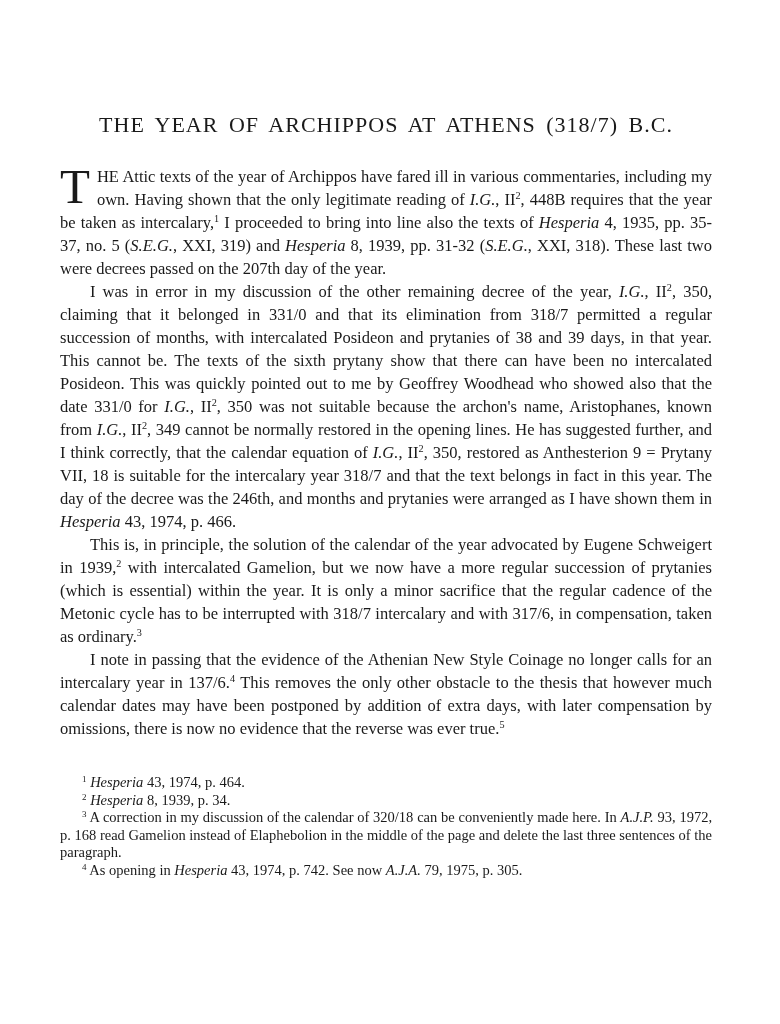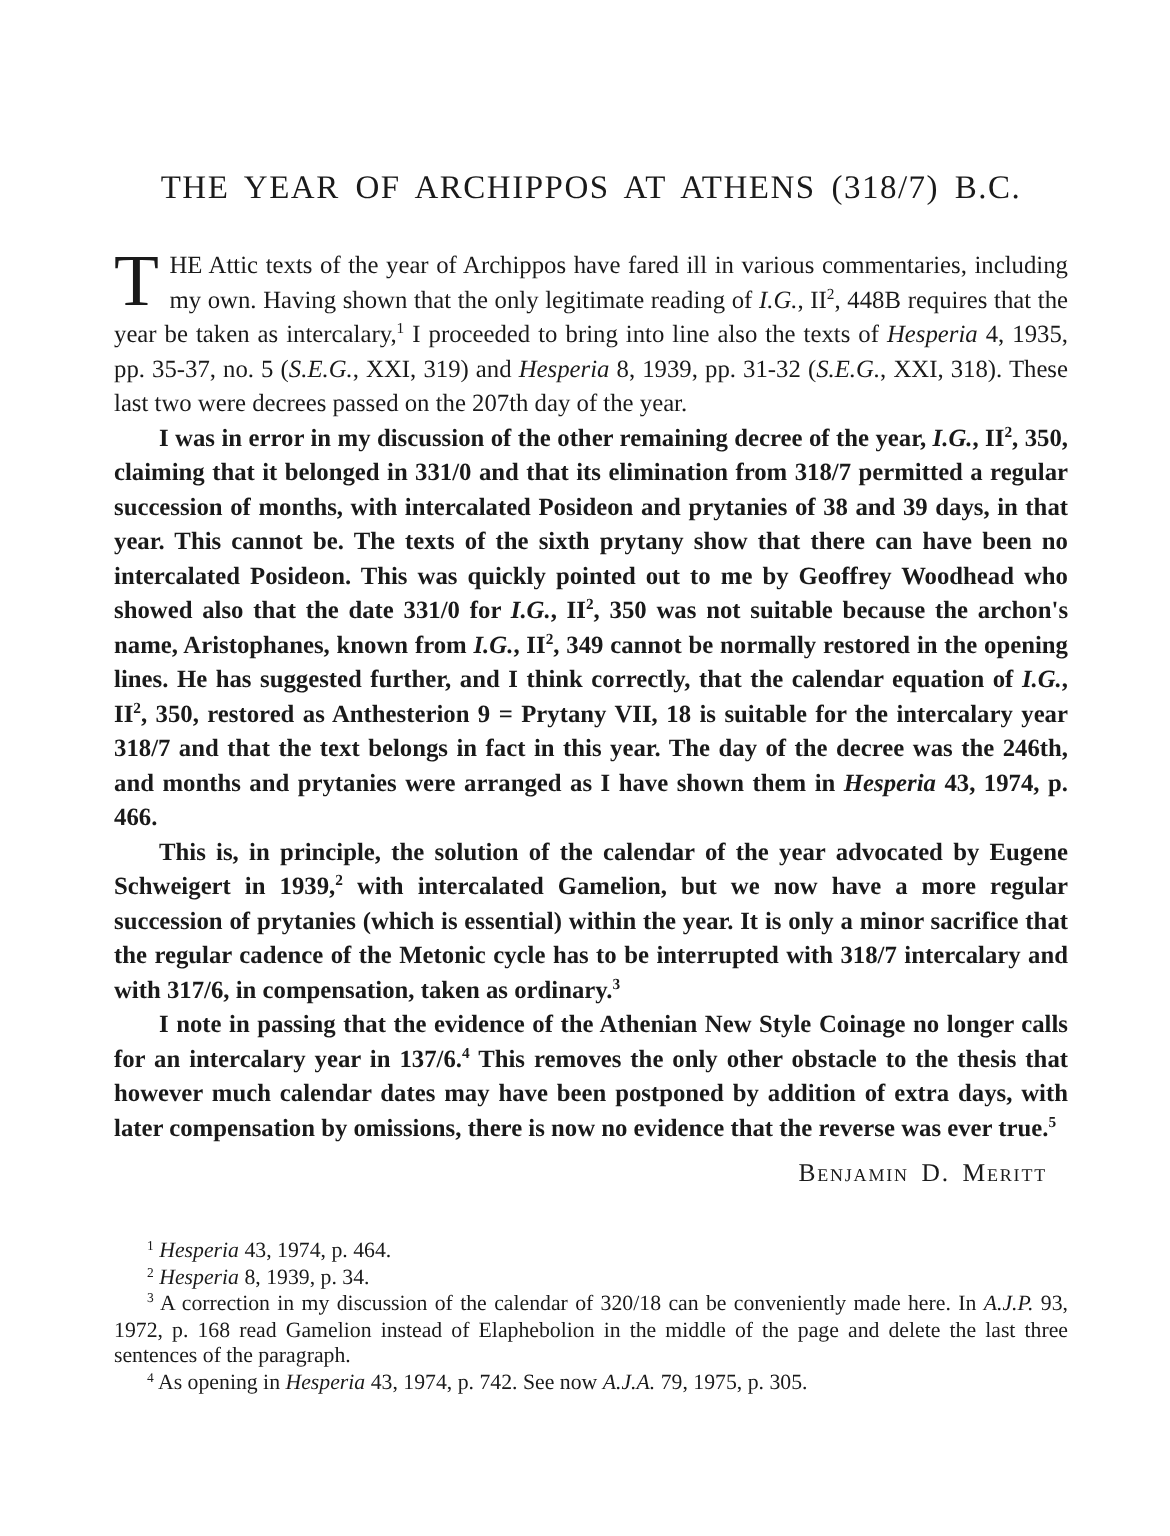--- a/index.html
+++ b/index.html
@@ -8,41 +8,40 @@
     background: #ffffff;
   }
   .page {
     position: relative;
     width: 780px;
     height: 1024px;
     box-sizing: border-box;
     background: #ffffff;
     color: #1a1a1a;
     font-family: "Liberation Serif", "DejaVu Serif", serif;
-    padding: 112px 68px 30px 76px;
+    padding: 112px 68px 30px 60px;
     overflow: hidden;
   }
   .title {
     font-size: 22px;
     font-weight: normal;
     text-align: center;
     letter-spacing: 1px;
     word-spacing: 4px;
     margin: 0 0 27px 0;
     white-space: nowrap;
   }
   .article-body p {
     margin: 0;
     font-size: 16.5px;
     line-height: 23px;
     text-align: justify;
   }
   .article-body p.indent {
     text-indent: 30px;
-    font-weight: bold;
   }
   .dropcap {
     float: left;
     font-size: 49px;
     line-height: 38px;
     padding: 3px 7px 0 0;
   }
   .it { font-style: italic; }
   sup {
     font-size: 62%;
@@ -85,21 +84,20 @@
 
   <h1 class="title">THE YEAR OF ARCHIPPOS AT ATHENS (318/7) B.C.</h1>
 
   <div class="article-body" id="article-body">
       <p class="opening"><span class="dropcap">T</span><span>HE Attic texts of the year of Archippos have fared ill in various commentaries, including my own. Having shown that the only legitimate reading of </span><span class="it">I.G.</span><span>, II</span><sup>2</sup><span>, 448B requires that the year be taken as intercalary,</span><sup>1</sup><span> I proceeded to bring into line also the texts of </span><span class="it">Hesperia</span><span> 4, 1935, pp. 35-37, no. 5 (</span><span class="it">S.E.G.</span><span>, XXI, 319) and </span><span class="it">Hesperia</span><span> 8, 1939, pp. 31-32 (</span><span class="it">S.E.G.</span><span>, XXI, 318). These last two were decrees passed on the 207th day of the year.</span></p>
       <p class="indent"><span>I was in error in my discussion of the other remaining decree of the year, </span><span class="it">I.G.</span><span>, II</span><sup>2</sup><span>, 350, claiming that it belonged in 331/0 and that its elimination from 318/7 permitted a regular succession of months, with intercalated Posideon and prytanies of 38 and 39 days, in that year. This cannot be. The texts of the sixth prytany show that there can have been no intercalated Posideon. This was quickly pointed out to me by Geoffrey Woodhead who showed also that the date 331/0 for </span><span class="it">I.G.</span><span>, II</span><sup>2</sup><span>, 350 was not suitable because the archon's name, Aristophanes, known from </span><span class="it">I.G.</span><span>, II</span><sup>2</sup><span>, 349 cannot be normally restored in the opening lines. He has suggested further, and I think correctly, that the calendar equation of </span><span class="it">I.G.</span><span>, II</span><sup>2</sup><span>, 350, restored as Anthesterion 9 = Prytany VII, 18 is suitable for the intercalary year 318/7 and that the text belongs in fact in this year. The day of the decree was the 246th, and months and prytanies were arranged as I have shown them in </span><span class="it">Hesperia</span><span> 43, 1974, p. 466.</span></p>
       <p class="indent"><span>This is, in principle, the solution of the calendar of the year advocated by Eugene Schweigert in 1939,</span><sup>2</sup><span> with intercalated Gamelion, but we now have a more regular succession of prytanies (which is essential) within the year. It is only a minor sacrifice that the regular cadence of the Metonic cycle has to be interrupted with 318/7 intercalary and with 317/6, in compensation, taken as ordinary.</span><sup>3</sup></p>
       <p class="indent"><span>I note in passing that the evidence of the Athenian New Style Coinage no longer calls for an intercalary year in 137/6.</span><sup>4</sup><span> This removes the only other obstacle to the thesis that however much calendar dates may have been postponed by addition of extra days, with later compensation by omissions, there is now no evidence that the reverse was ever true.</span><sup>5</sup></p>
     </div>
 
-  <div class="signature">Benjamin D. Meritt</div>
 
   <div class="affiliation">
   </div>
 
   <div class="footnotes" id="footnotes">
       <p><sup>1</sup><span> </span><span class="it">Hesperia</span><span> 43, 1974, p. 464.</span></p>
       <p><sup>2</sup><span> </span><span class="it">Hesperia</span><span> 8, 1939, p. 34.</span></p>
       <p><sup>3</sup><span> A correction in my discussion of the calendar of 320/18 can be conveniently made here. In </span><span class="it">A.J.P.</span><span> 93, 1972, p. 168 read Gamelion instead of Elaphebolion in the middle of the page and delete the last three sentences of the paragraph.</span></p>
       <p><sup>4</sup><span> As opening in </span><span class="it">Hesperia</span><span> 43, 1974, p. 742. See now </span><span class="it">A.J.A.</span><span> 79, 1975, p. 305.</span></p>
     </div>

